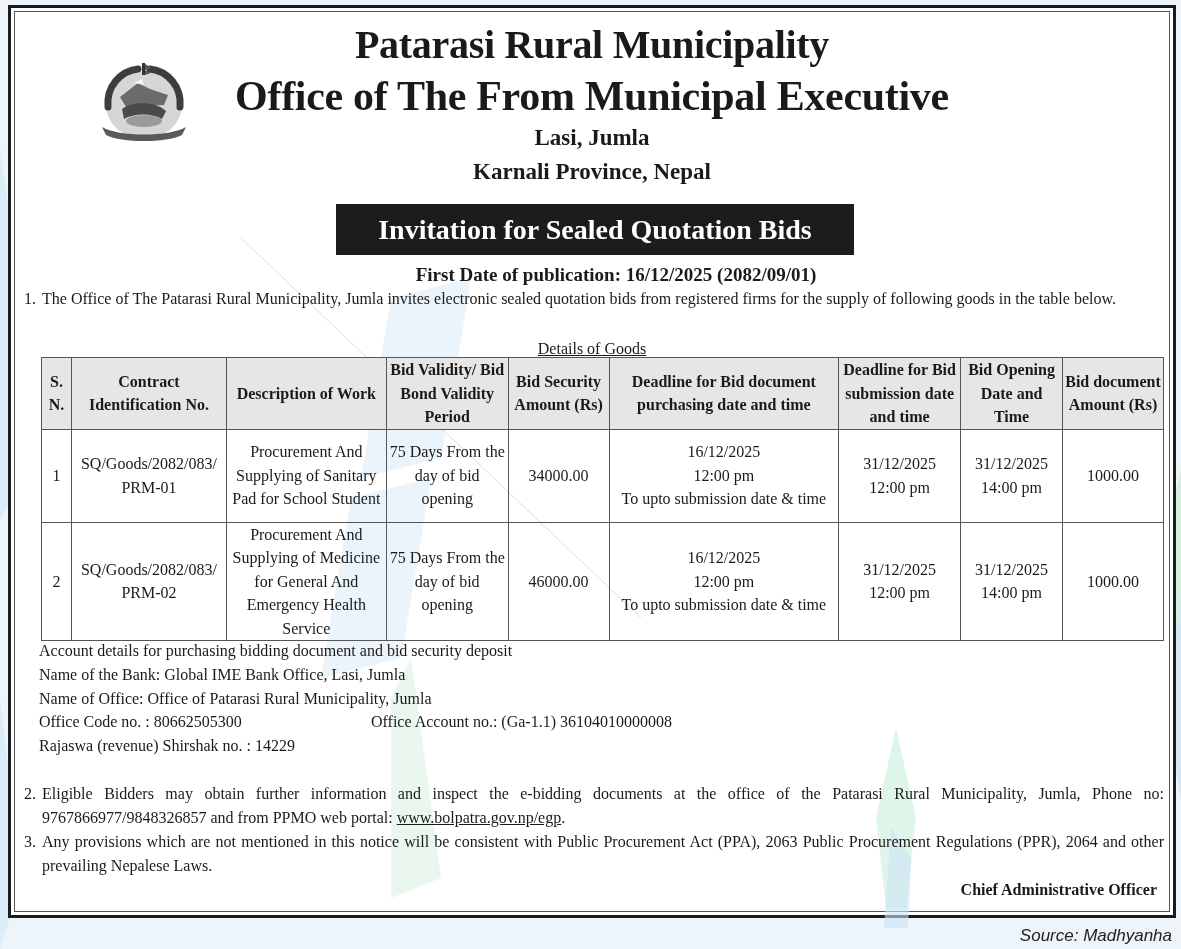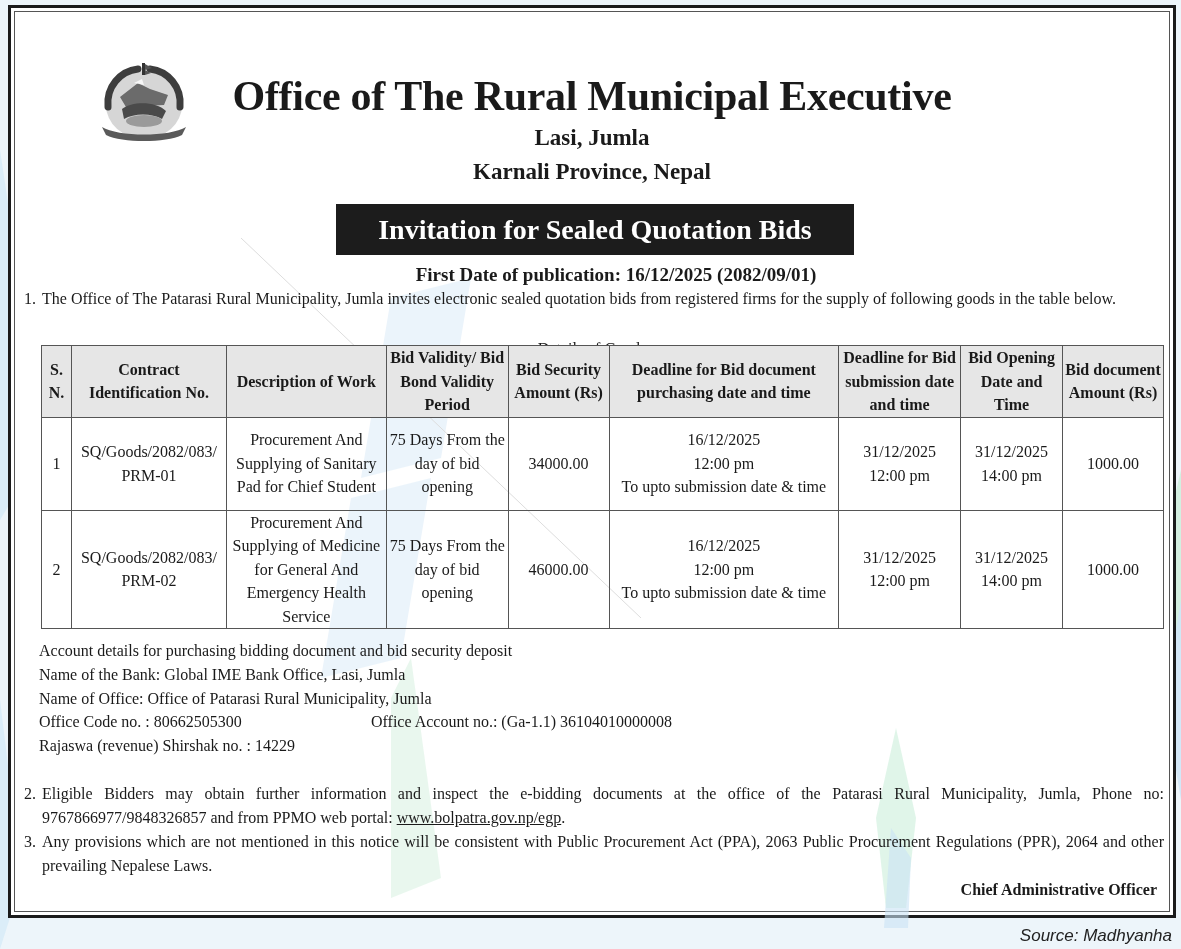--- a/index.html
+++ b/index.html
@@ -26,21 +26,21 @@
   .banner {
     position:absolute; left:325px; top:196px; width:518px; height:51px;
     background:#1c1c1c; color:#fff; font-size:28px; font-weight:bold;
     display:flex; align-items:center; justify-content:center;
   }
   .pubdate { top:256px; font-size:19px; font-weight:bold;margin-left:48px; }
   .para { position:absolute; font-size:16px; line-height:24px; text-align:justify; }
   .num { position:absolute; left:0; }
   .details-label { top:332px; font-size:16px; text-decoration:underline; }
   table.goods {
-    position:absolute; left:30px; top:337px; width:1123px;
+    position:absolute; left:30px; top:349px; width:1123px;
     border-collapse:collapse; font-size:16px; line-height:23.5px;
   }
   table.goods th, table.goods td {
     border:1.5px solid #555; text-align:center; vertical-align:middle; padding:0 2px;
   }
   table.goods th { background:#e6e6e6; font-weight:bold; height:66px; }
   table.goods td { background:transparent; }
   .acct { position:absolute; left:28px; font-size:16px; line-height:24px; }
   .sig { right:16px; top:873px; font-size:16px; font-weight:bold;text-align:right; }
   .source {
@@ -81,21 +81,22 @@
     <path d="M10,44 C8,24 22,8 40,6 M82,44 C84,24 70,8 52,6" stroke="#3d3d3d" stroke-width="7" fill="none" stroke-linecap="round"></path>
     <path d="M22,34 L40,20 L52,26 L70,32 L66,42 L28,44 Z" fill="#6b6b6b"></path>
     <path d="M36,20 L44,16 L46,22 Z" fill="#fff" opacity="0.8"></path>
     <path d="M24,46 C34,38 58,38 68,48 L64,56 C54,50 36,50 26,56 Z" fill="#4a4a4a"></path>
     <ellipse cx="46" cy="58" rx="18" ry="6" fill="#9a9a9a"></ellipse>
     <path d="M4,64 C20,74 72,74 88,64 L84,72 C68,80 24,80 8,72 Z" fill="#5a5a5a"></path>
     <rect x="44" y="0" width="3" height="12" fill="#333"></rect>
     <polygon points="47,1 54,5 47,7 53,10 47,12" fill="#555"></polygon>
   </svg>
 
-  <div class="abs center t2">Office of The Rural Municipal Executive</div>
+  <div class="abs center t1">Patarasi Rural Municipality</div>
+  <div class="abs center t2">Office of The From Municipal Executive</div>
   <div class="abs center addr" style="top:117px">Lasi, Jumla</div>
   <div class="abs center addr" style="top:151px">Karnali Province, Nepal</div>
 
   <div class="banner">
     <span>Invitation for Sealed Quotation Bids</span>
   </div>
 
   <div class="abs center pubdate">First Date of publication: 16/12/2025 (2082/09/01)</div>
 
   <div class="para" style="left:13px; top:279px; width:1140px;">
@@ -127,21 +128,21 @@
         <th>Deadline for Bid document purchasing date and time</th>
         <th>Deadline for Bid submission date and time</th>
         <th>Bid Opening Date and Time</th>
         <th>Bid document Amount (Rs)</th>
       </tr>
     </thead>
     <tbody>
       <tr style="height:93px">
         <td>1</td>
         <td>SQ/Goods/2082/083/ PRM-01</td>
-        <td>Procurement And Supplying of Sanitary Pad for Chief Student</td>
+        <td>Procurement And Supplying of Sanitary Pad for School Student</td>
         <td>75 Days From the day of bid opening</td>
         <td>34000.00</td>
         <td>
           <div>16/12/2025</div>
           <div>12:00 pm</div>
           <div>To upto submission date &amp; time</div>
         </td>
         <td>
           <div>31/12/2025</div>
           <div>12:00 pm</div>

